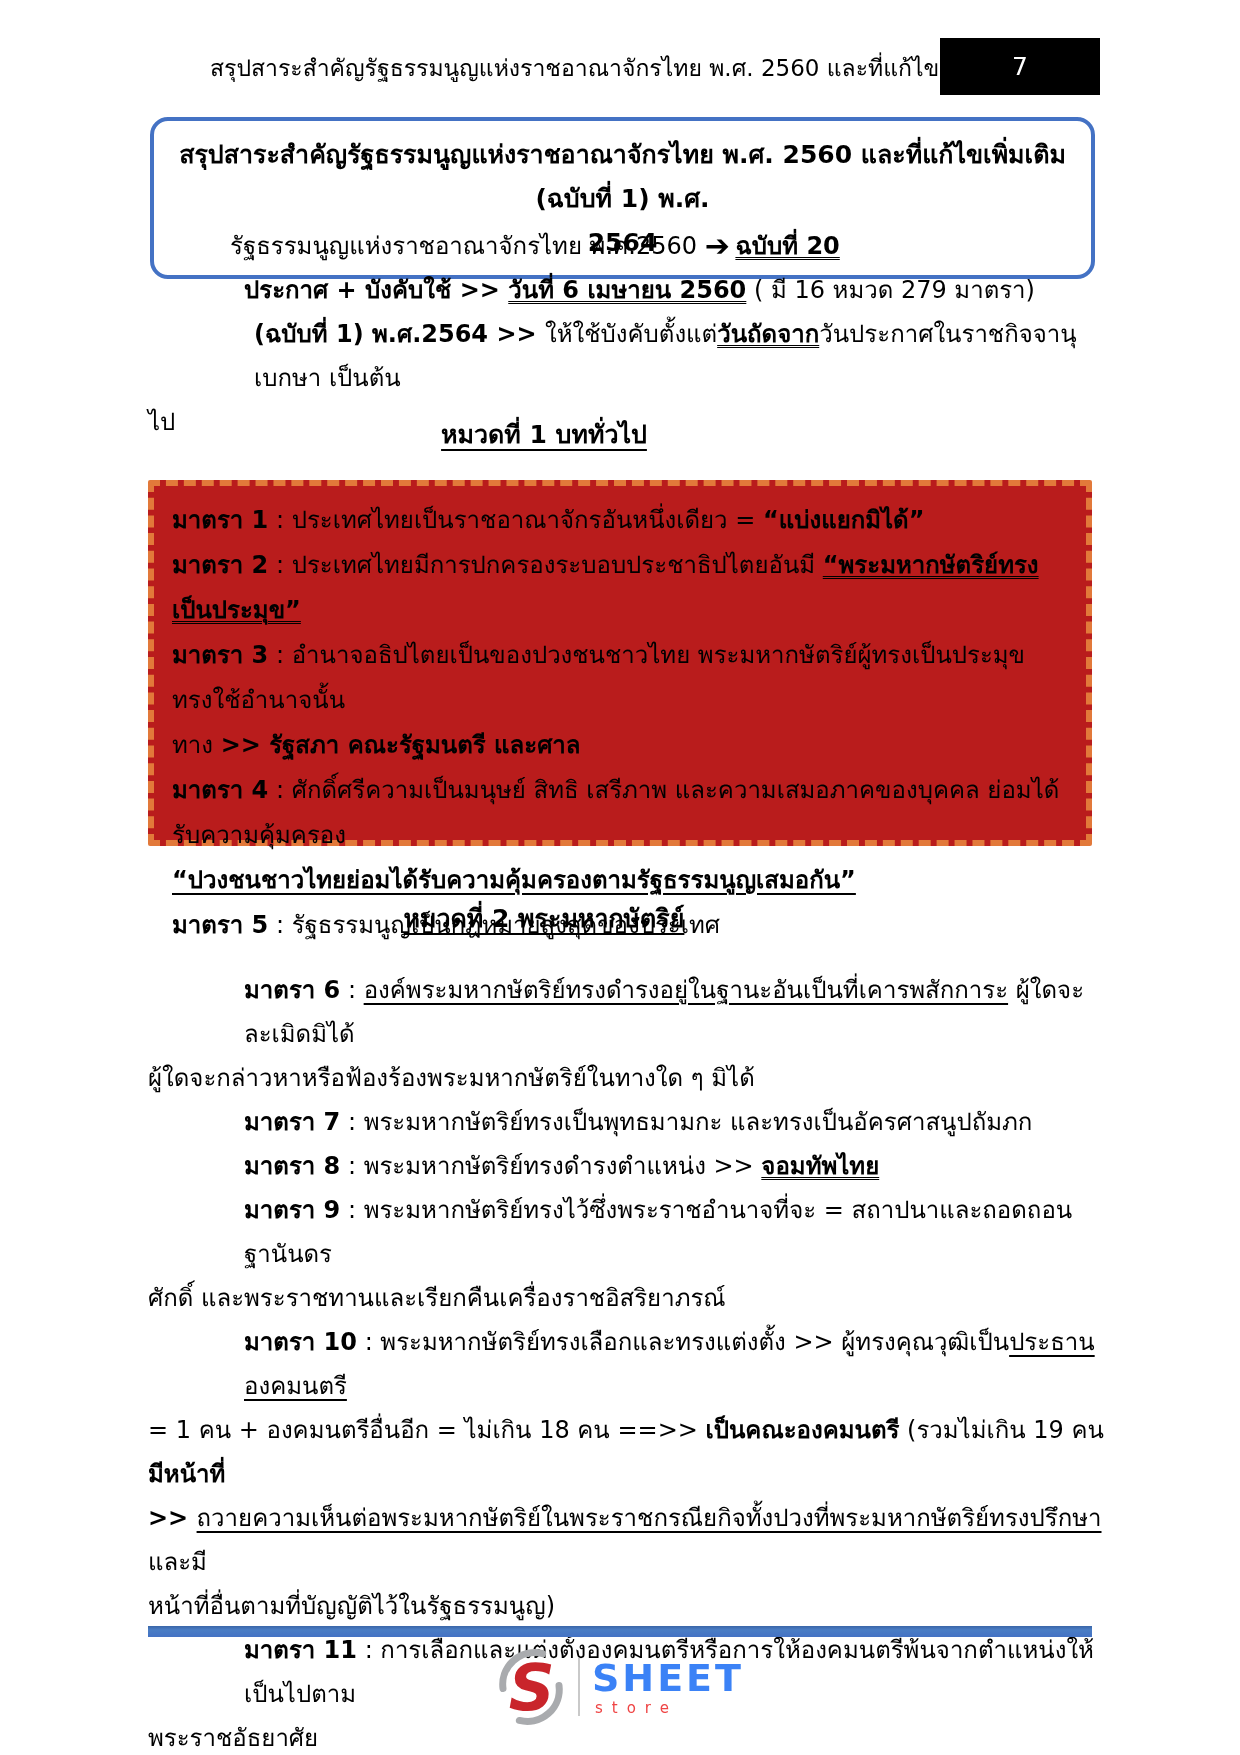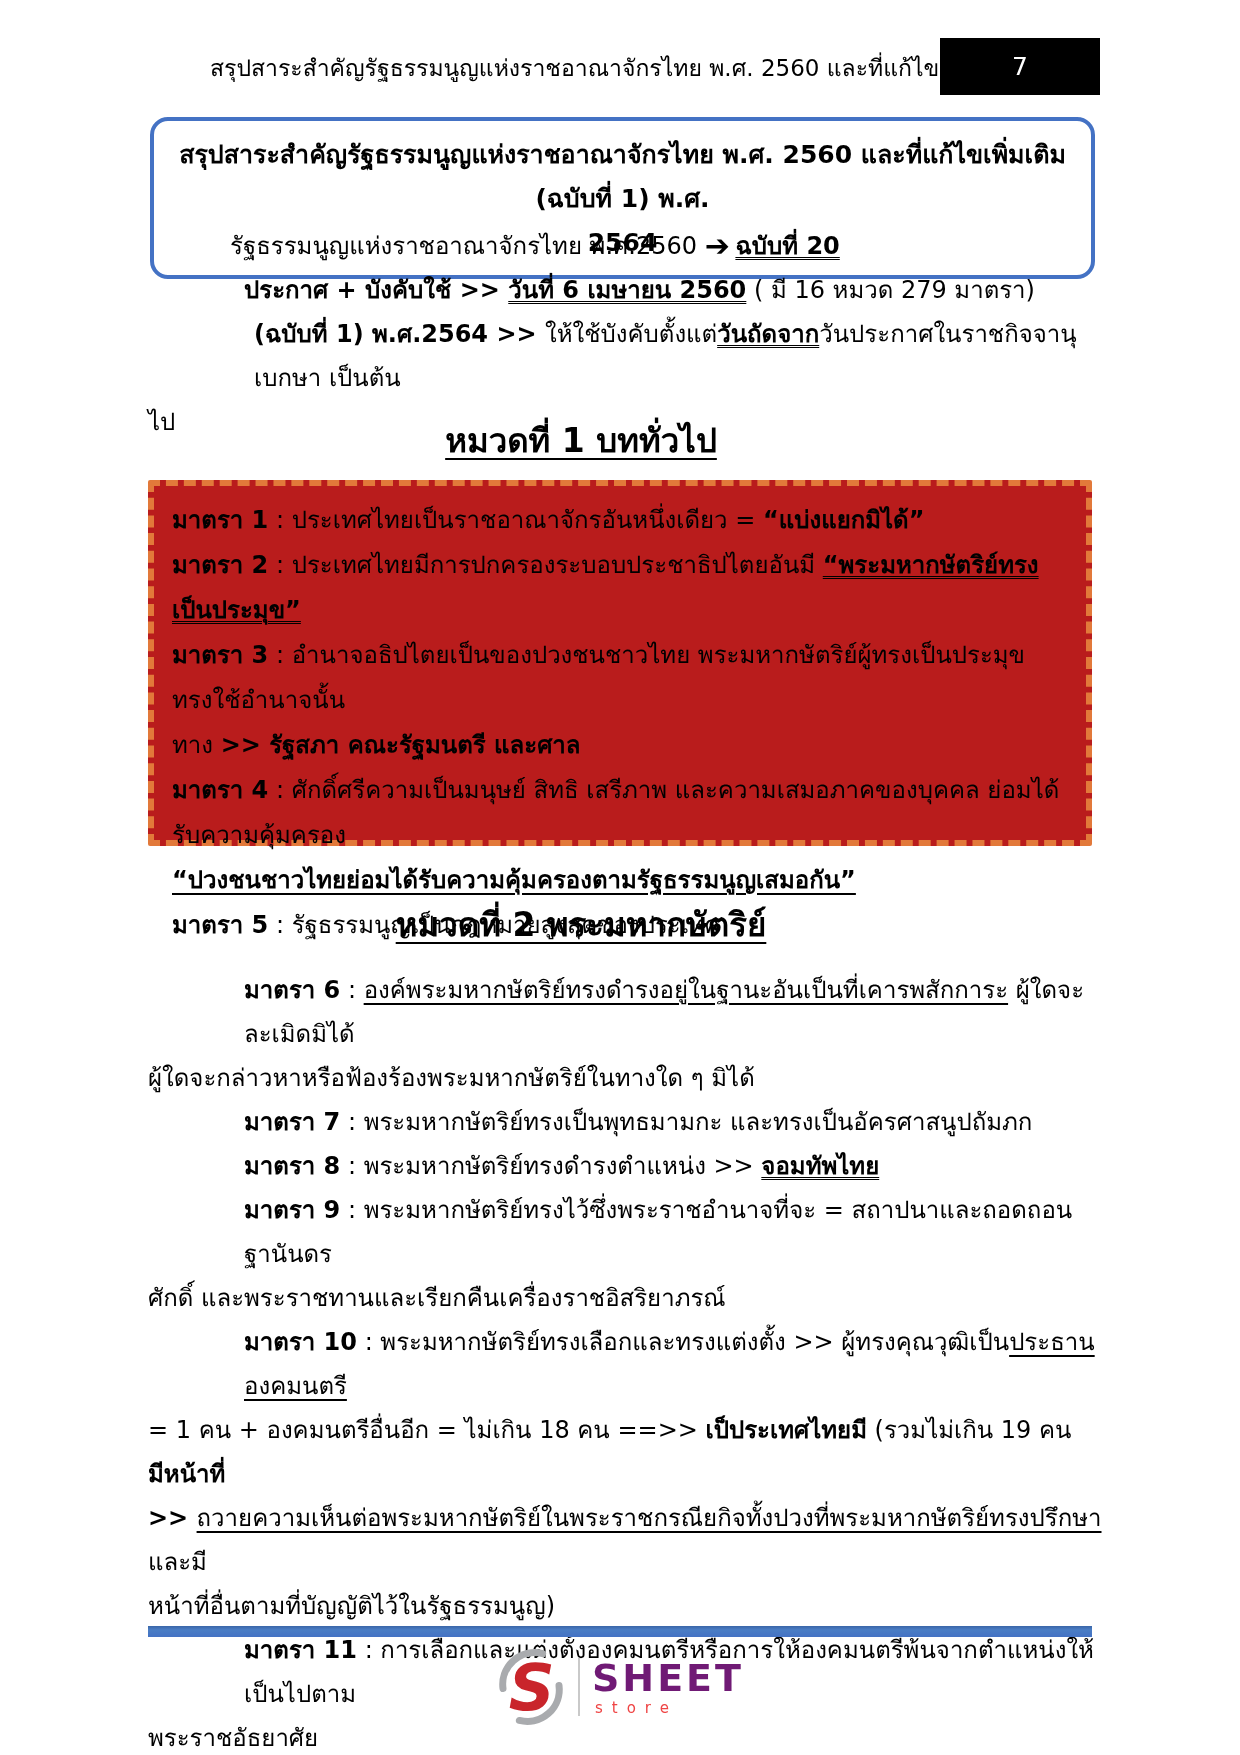--- a/index.html
+++ b/index.html
@@ -21,39 +21,39 @@
 
   .title-box{left:150px;top:117px;width:945px;box-sizing:border-box;
     border:4px solid #4472C4;border-radius:18px;padding:12px 20px 10px 20px;
     font-weight:700;font-size:25px;line-height:44px;text-align:center;background:#fff;}
 
   .intro{left:148px;top:224px;width:960px;font-size:24px;line-height:44px;}
   .intro .l0{padding-left:82px;}
   .intro .l1{padding-left:96px;}
   .intro .l2{padding-left:106px;}
 
-  .chapter-heading{left:0;width:1088px;text-align:center;font-size:33px;font-weight:700;
-    text-decoration:underline;text-underline-offset:6px;text-decoration-thickness:1.5px;padding-left:37px;}
+  .chapter-heading{left:0;width:1088px;text-align:center;font-size:25px;font-weight:700;
+    text-decoration:underline;text-underline-offset:6px;text-decoration-thickness:1.5px;}
   .h1pos{top:414px;}
   .h2pos{top:898px;}
 
   .dashed-box{left:148px;top:480px;width:944px;height:366px;box-sizing:border-box;
     border:6px dashed #E2793A;border-radius:2px;padding:12px 16px 0 18px;
     font-size:24px;line-height:45px;background:#b91c1c;}
 
   .body2{left:148px;top:968px;width:960px;font-size:24px;line-height:44px;}
   .body2 .ind{padding-left:96px;}
 
   .footer-rule{left:148px;top:1626px;width:944px;height:11px;
     background:linear-gradient(#3a66a8,#4a7dc4 35%,#4472C4);}
 
   .logo{left:0;top:1648px;width:1240px;display:flex;align-items:center;justify-content:center;gap:12px;}
   .logo-divider{width:2px;height:58px;background:#c9c9c9;}
   .logo-text{display:flex;flex-direction:column;line-height:1;}
-  .logo-sheet{font-size:38px;font-weight:700;color:#701a75;letter-spacing:3px;}
+  .logo-sheet{font-size:38px;font-weight:700;color:#3b82f6;letter-spacing:3px;}
   .logo-store{font-size:15px;color:#ef4444;letter-spacing:9px;margin-top:4px;padding-left:3px;}
 </style>
 </head>
 <body>
 
 <div class="abs header-text">สรุปสาระสำคัญรัฐธรรมนูญแห่งราชอาณาจักรไทย พ.ศ. 2560 และที่แก้ไขเพิ่มเติม (ฉบับที่</div>
 <div class="abs page-num-box">
   <span>7</span>
 </div>
 
@@ -84,21 +84,21 @@
 <div class="abs chapter-heading h2pos">หมวดที่ 2 พระมหากษัตริย์</div>
 
 <div class="abs body2">
   <div class="ind"><span class="b">มาตรา 6</span><span> : </span><span class="u">องค์พระมหากษัตริย์ทรงดำรงอยู่ในฐานะอันเป็นที่เคารพสักการะ</span><span>  ผู้ใดจะละเมิดมิได้</span></div>
   <div><span>ผู้ใดจะกล่าวหาหรือฟ้องร้องพระมหากษัตริย์ในทางใด ๆ มิได้</span></div>
   <div class="ind"><span class="b">มาตรา 7</span><span> : พระมหากษัตริย์ทรงเป็นพุทธมามกะ  และทรงเป็นอัครศาสนูปถัมภก</span></div>
   <div class="ind"><span class="b">มาตรา 8</span><span> : พระมหากษัตริย์ทรงดำรงตำแหน่ง &gt;&gt; </span><span class="b u2">จอมทัพไทย</span></div>
   <div class="ind"><span class="b">มาตรา 9</span><span> : พระมหากษัตริย์ทรงไว้ซึ่งพระราชอำนาจที่จะ  = สถาปนาและถอดถอนฐานันดร</span></div>
   <div><span>ศักดิ์ และพระราชทานและเรียกคืนเครื่องราชอิสริยาภรณ์</span></div>
   <div class="ind"><span class="b">มาตรา 10</span><span> : พระมหากษัตริย์ทรงเลือกและทรงแต่งตั้ง  &gt;&gt; ผู้ทรงคุณวุฒิเป็น</span><span class="u">ประธานองคมนตรี</span></div>
-  <div><span>= 1 คน + องคมนตรีอื่นอีก =  ไม่เกิน 18 คน ==&gt;&gt; </span><span class="b">เป็ประเทศไทยมี</span><span>   (รวมไม่เกิน 19 คน  </span><span class="b">มีหน้าที่</span></div>
+  <div><span>= 1 คน + องคมนตรีอื่นอีก =  ไม่เกิน 18 คน ==&gt;&gt; </span><span class="b">เป็นคณะองคมนตรี</span><span>   (รวมไม่เกิน 19 คน  </span><span class="b">มีหน้าที่</span></div>
   <div><span class="b">&gt;&gt; </span><span class="u">ถวายความเห็นต่อพระมหากษัตริย์ในพระราชกรณียกิจทั้งปวงที่พระมหากษัตริย์ทรงปรึกษา</span><span> และมี</span></div>
   <div><span>หน้าที่อื่นตามที่บัญญัติไว้ในรัฐธรรมนูญ)</span></div>
   <div class="ind"><span class="b">มาตรา 11</span><span> : การเลือกและแต่งตั้งองคมนตรีหรือการให้องคมนตรีพ้นจากตำแหน่งให้เป็นไปตาม</span></div>
   <div><span>พระราชอัธยาศัย</span></div>
 
 </div>
 
 <div class="abs footer-rule"></div>
 
 <div class="abs logo">

